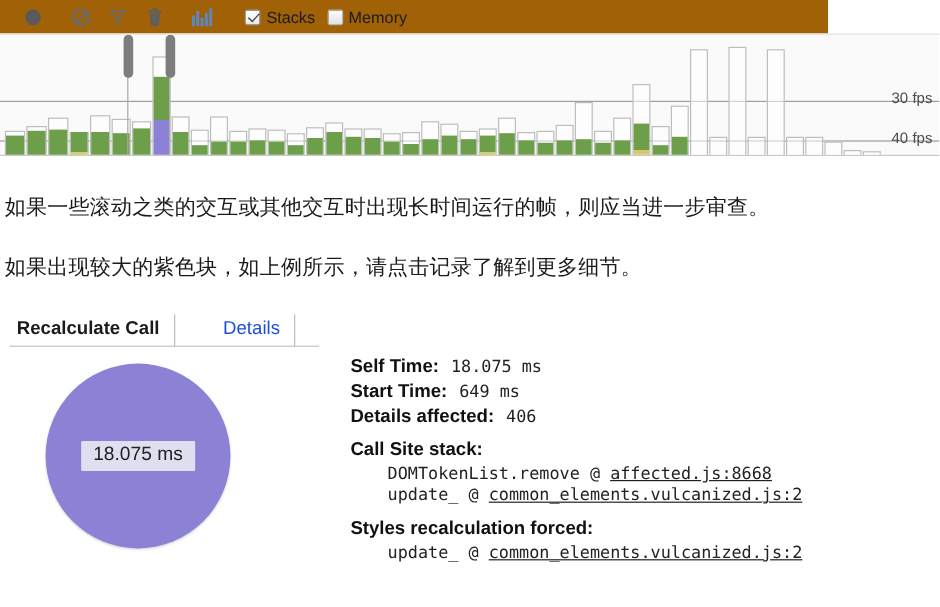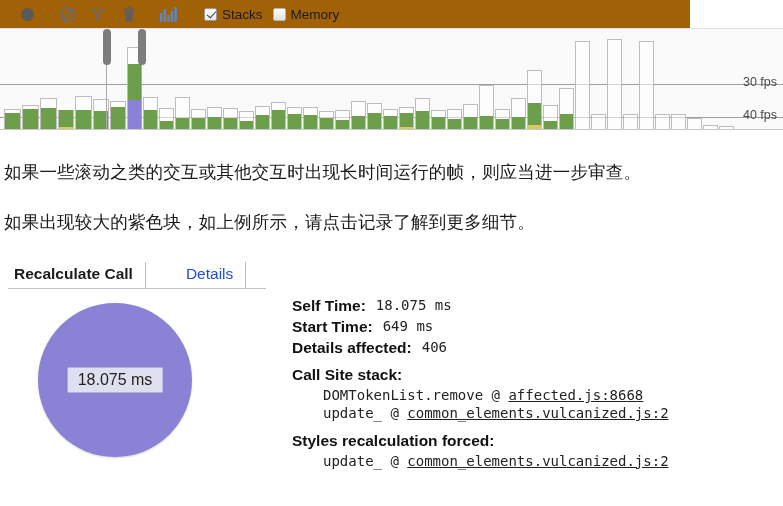--- a/index.html
+++ b/index.html
@@ -230,21 +230,21 @@
   }
 
   
   .details {
     position: absolute;
     left: 292px; top: 297px;
     width: 490px;
   }
   .drow {
     display: flex;
-    align-items: flex-start;
+    align-items: center;
     margin-bottom: 3px;
     white-space: nowrap;
   }
   .dlabel {
     font-weight: bold;
     font-size: 15.5px;
     color: #111;
     margin-right: 10px;
   }
   .dvalue {

